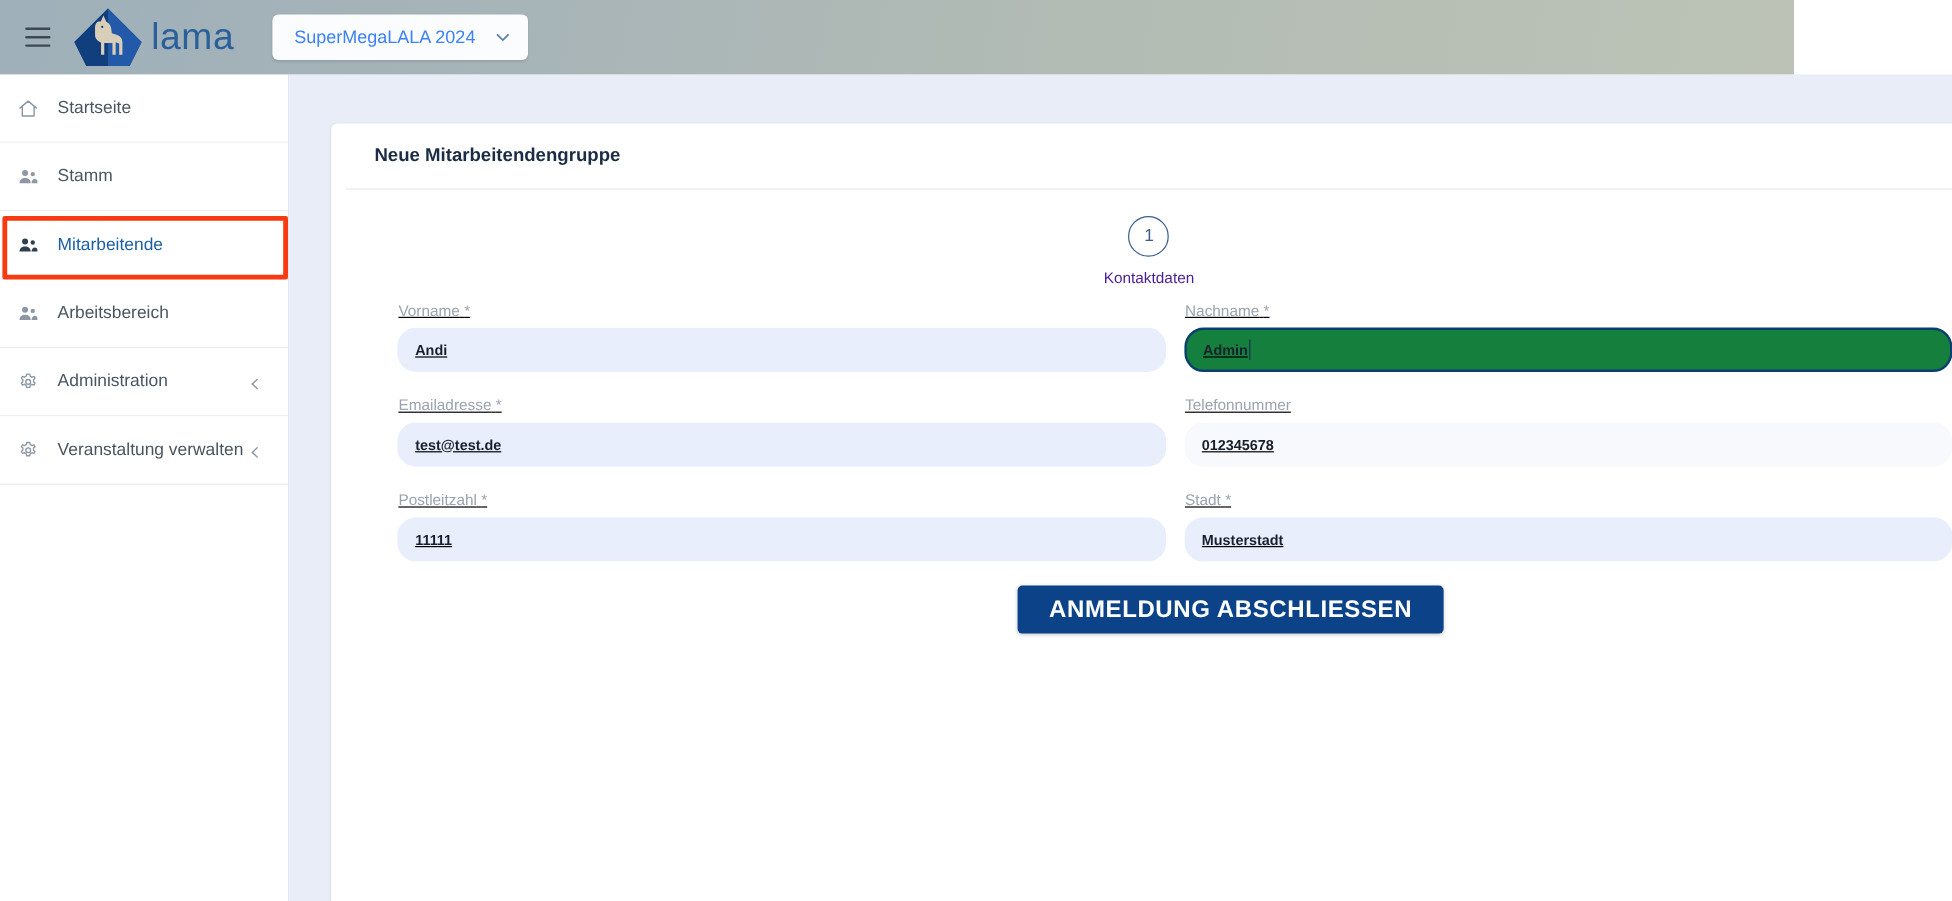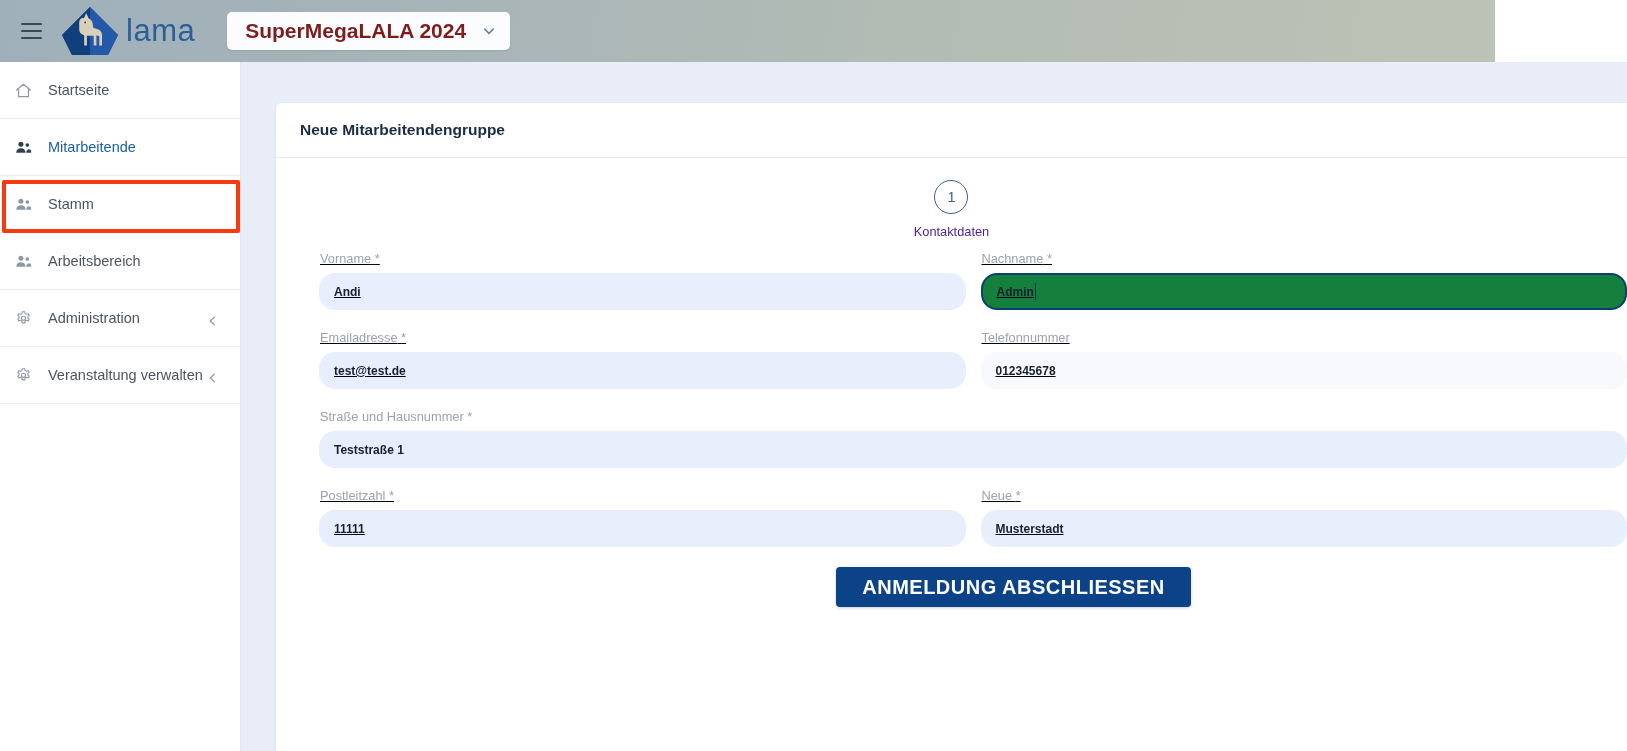--- a/index.html
+++ b/index.html
@@ -81,23 +81,23 @@
     background: #fbfcfe;
     border-radius: 5px;
     display: flex;
     align-items: center;
     padding: 0 14px 0 18px;
     cursor: pointer;
     box-shadow: 0 1px 2px rgba(0,0,0,.10);
     flex: 0 0 auto;
   }
   #project-select .label {
-    font-size: 21px;
-    font-weight: bold;
-    color: #7f1d1d;
+    font-size: 15px;
+    font-weight: normal;
+    color: #3b82f6;
     white-space: nowrap;
   }
   #project-select .chev {
     margin-left: 16px;
     width: 14px;
     height: 14px;
     display: block;
     flex: 0 0 auto;
   }
 
@@ -171,20 +171,21 @@
   #card {
     position: absolute;
     top: 103px;
     left: 276px;
     width: 1351px;
     height: 648px;
     background: #ffffff;
     border-radius: 5px 0 0 0;
     box-shadow: 0 1px 3px rgba(30,40,70,.10);
     overflow: hidden;
+    padding-left: 12px;
   }
   #card-header {
     height: 55px;
     display: flex;
     align-items: center;
     padding-left: 24px;
     border-bottom: 1px solid #e6eaf0;
   }
   #card-title {
     font-size: 15.5px;
@@ -338,42 +339,42 @@
 
     <div class="nav-item">
       <span class="nav-icon">
         <svg viewBox="0 0 22 22" width="19" height="19">
             <path d="M3 10.5 L11 3.8 L19 10.5 M5.3 9.3 L5.3 18.2 L16.7 18.2 L16.7 9.3" fill="none" stroke="#8e98a5" stroke-width="1.4" stroke-linejoin="round" stroke-linecap="round"></path>
           </svg>
       </span>
       <span class="nav-label">Startseite</span>
     </div>
 
+    <div class="nav-item">
+      <span class="nav-icon">
+        <svg viewBox="0 0 22 22" width="19" height="19">
+          <circle cx="8" cy="7.2" r="2.9" fill="#8e98a5"></circle>
+          <circle cx="15.4" cy="8.2" r="2.1" fill="#8e98a5"></circle>
+          <path d="M2.6 17 c0 -3.2 2.4 -5 5.4 -5 s5.4 1.8 5.4 5 z" fill="#8e98a5"></path>
+          <path d="M14.2 17 c0 -2.4 1.3 -4 3.3 -4 c1.4 0 2.4 1 2.4 2.7 l0 1.3 z" fill="#8e98a5"></path>
+        </svg>
+      </span>
+      <span class="nav-label">Stamm</span>
+    </div>
+
     <div class="nav-item active">
       <span class="nav-icon">
         <svg viewBox="0 0 22 22" width="19" height="19">
           <circle cx="8" cy="7.2" r="2.9" fill="#2f3f52"></circle>
           <circle cx="15.4" cy="8.2" r="2.1" fill="#2f3f52"></circle>
           <path d="M2.6 17 c0 -3.2 2.4 -5 5.4 -5 s5.4 1.8 5.4 5 z" fill="#2f3f52"></path>
           <path d="M14.2 17 c0 -2.4 1.3 -4 3.3 -4 c1.4 0 2.4 1 2.4 2.7 l0 1.3 z" fill="#2f3f52"></path>
         </svg>
       </span>
       <span class="nav-label">Mitarbeitende</span>
-    </div>
-
-    <div class="nav-item">
-      <span class="nav-icon">
-        <svg viewBox="0 0 22 22" width="19" height="19">
-          <circle cx="8" cy="7.2" r="2.9" fill="#8e98a5"></circle>
-          <circle cx="15.4" cy="8.2" r="2.1" fill="#8e98a5"></circle>
-          <path d="M2.6 17 c0 -3.2 2.4 -5 5.4 -5 s5.4 1.8 5.4 5 z" fill="#8e98a5"></path>
-          <path d="M14.2 17 c0 -2.4 1.3 -4 3.3 -4 c1.4 0 2.4 1 2.4 2.7 l0 1.3 z" fill="#8e98a5"></path>
-        </svg>
-      </span>
-      <span class="nav-label">Stamm</span>
     </div>
 
     <div class="nav-item">
       <span class="nav-icon">
         <svg viewBox="0 0 22 22" width="19" height="19">
           <circle cx="8" cy="7.2" r="2.9" fill="#8e98a5"></circle>
           <circle cx="15.4" cy="8.2" r="2.1" fill="#8e98a5"></circle>
           <path d="M2.6 17 c0 -3.2 2.4 -5 5.4 -5 s5.4 1.8 5.4 5 z" fill="#8e98a5"></path>
           <path d="M14.2 17 c0 -2.4 1.3 -4 3.3 -4 c1.4 0 2.4 1 2.4 2.7 l0 1.3 z" fill="#8e98a5"></path>
         </svg>
@@ -453,38 +454,30 @@
           </div>
         </div>
         <div class="field half">
           <label class="field-label"><span>Telefonnummer</span> <span class="req"></span></label>
           <div class="field-input plain">
             <span>012345678</span>
           </div>
         </div>
       </div>
 
-      <div class="form-row">
-        <div class="field full">
-          <label class="field-label"><span>Straße und Hausnummer</span> <span class="req">*</span></label>
-          <div class="field-input filled">
-            <span>Teststraße 1</span>
-          </div>
-        </div>
-      </div>
 
       <div class="form-row">
         <div class="field half">
           <label class="field-label"><span>Postleitzahl</span> <span class="req">*</span></label>
           <div class="field-input filled">
             <span>11111</span>
           </div>
         </div>
         <div class="field half">
-          <label class="field-label"><span>Neue</span> <span class="req">*</span></label>
+          <label class="field-label"><span>Stadt</span> <span class="req">*</span></label>
           <div class="field-input filled">
             <span>Musterstadt</span>
           </div>
         </div>
       </div>
 
       <div id="submit-row">
         <button id="submit-btn">ANMELDUNG ABSCHLIESSEN</button>
       </div>
 

